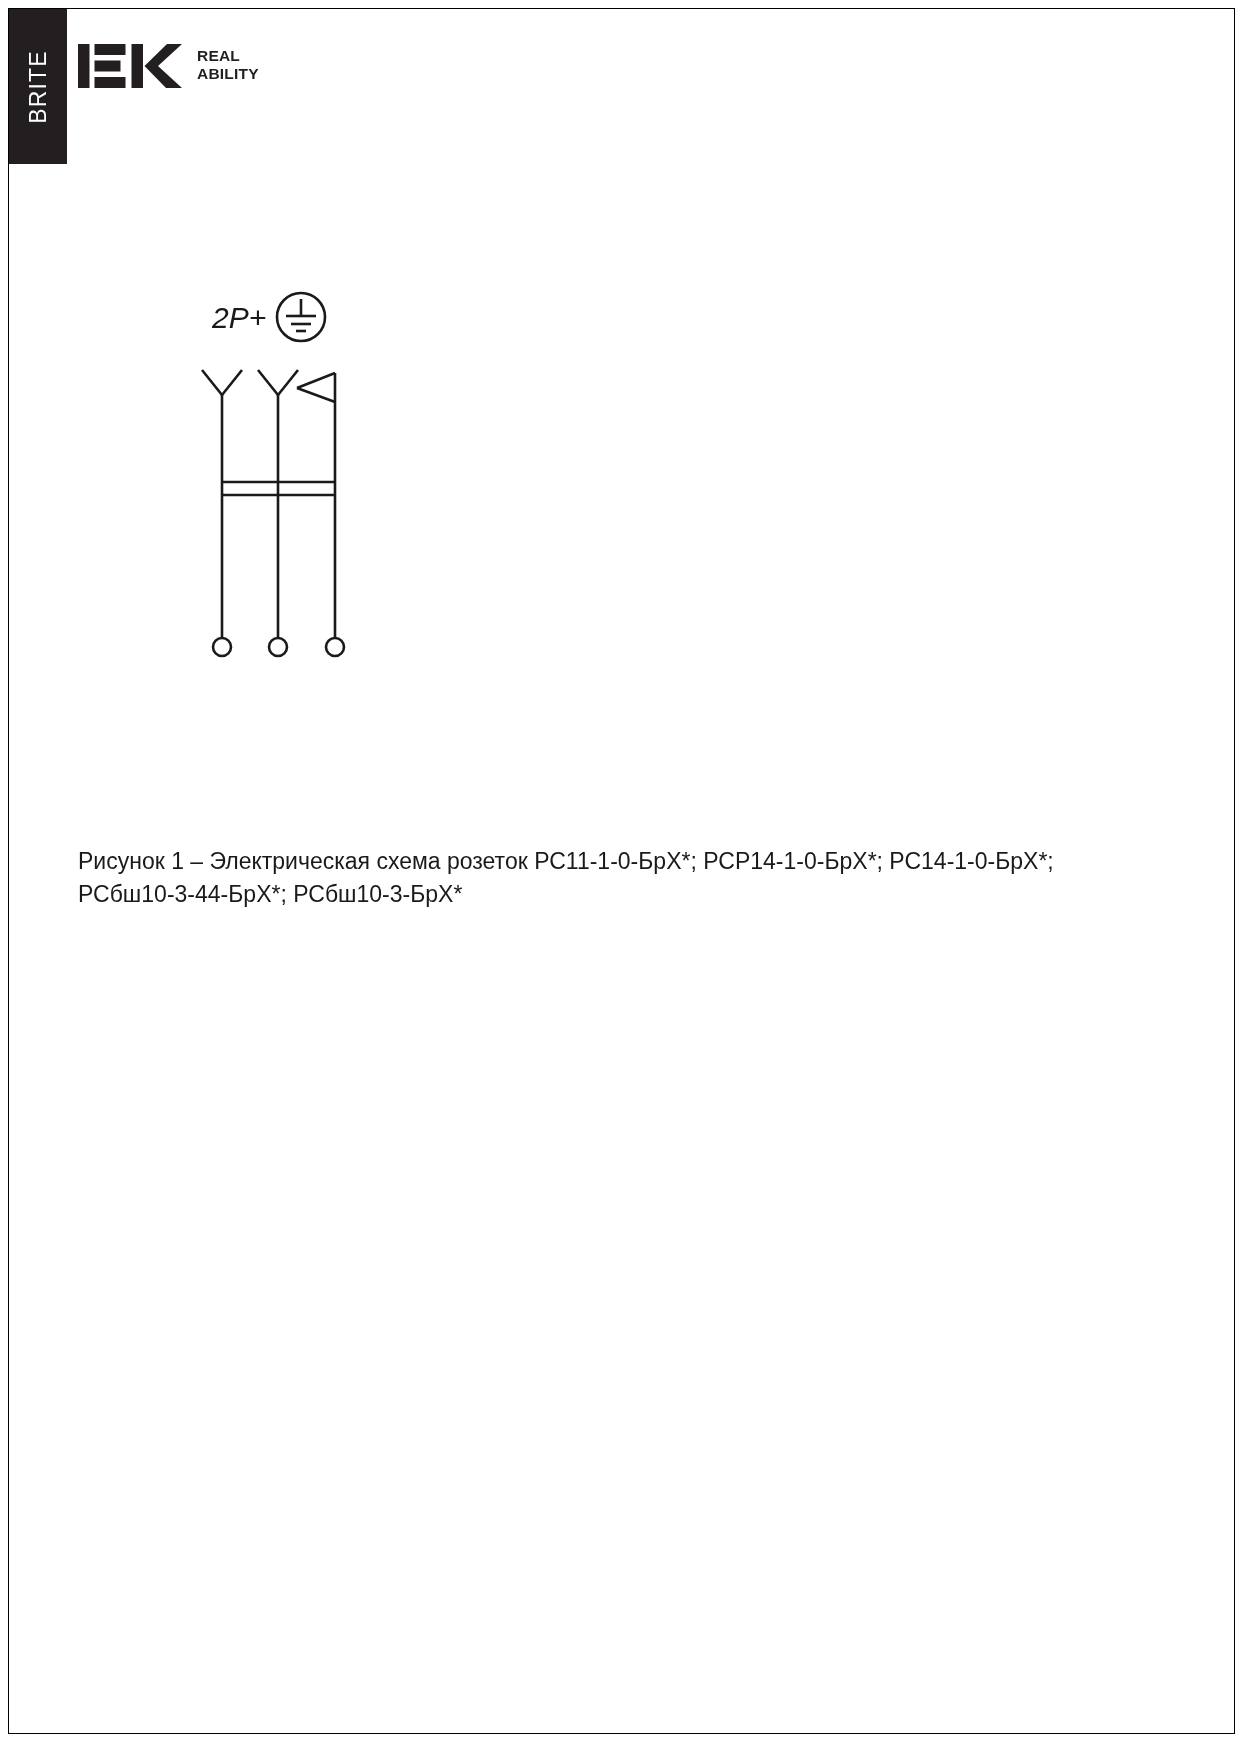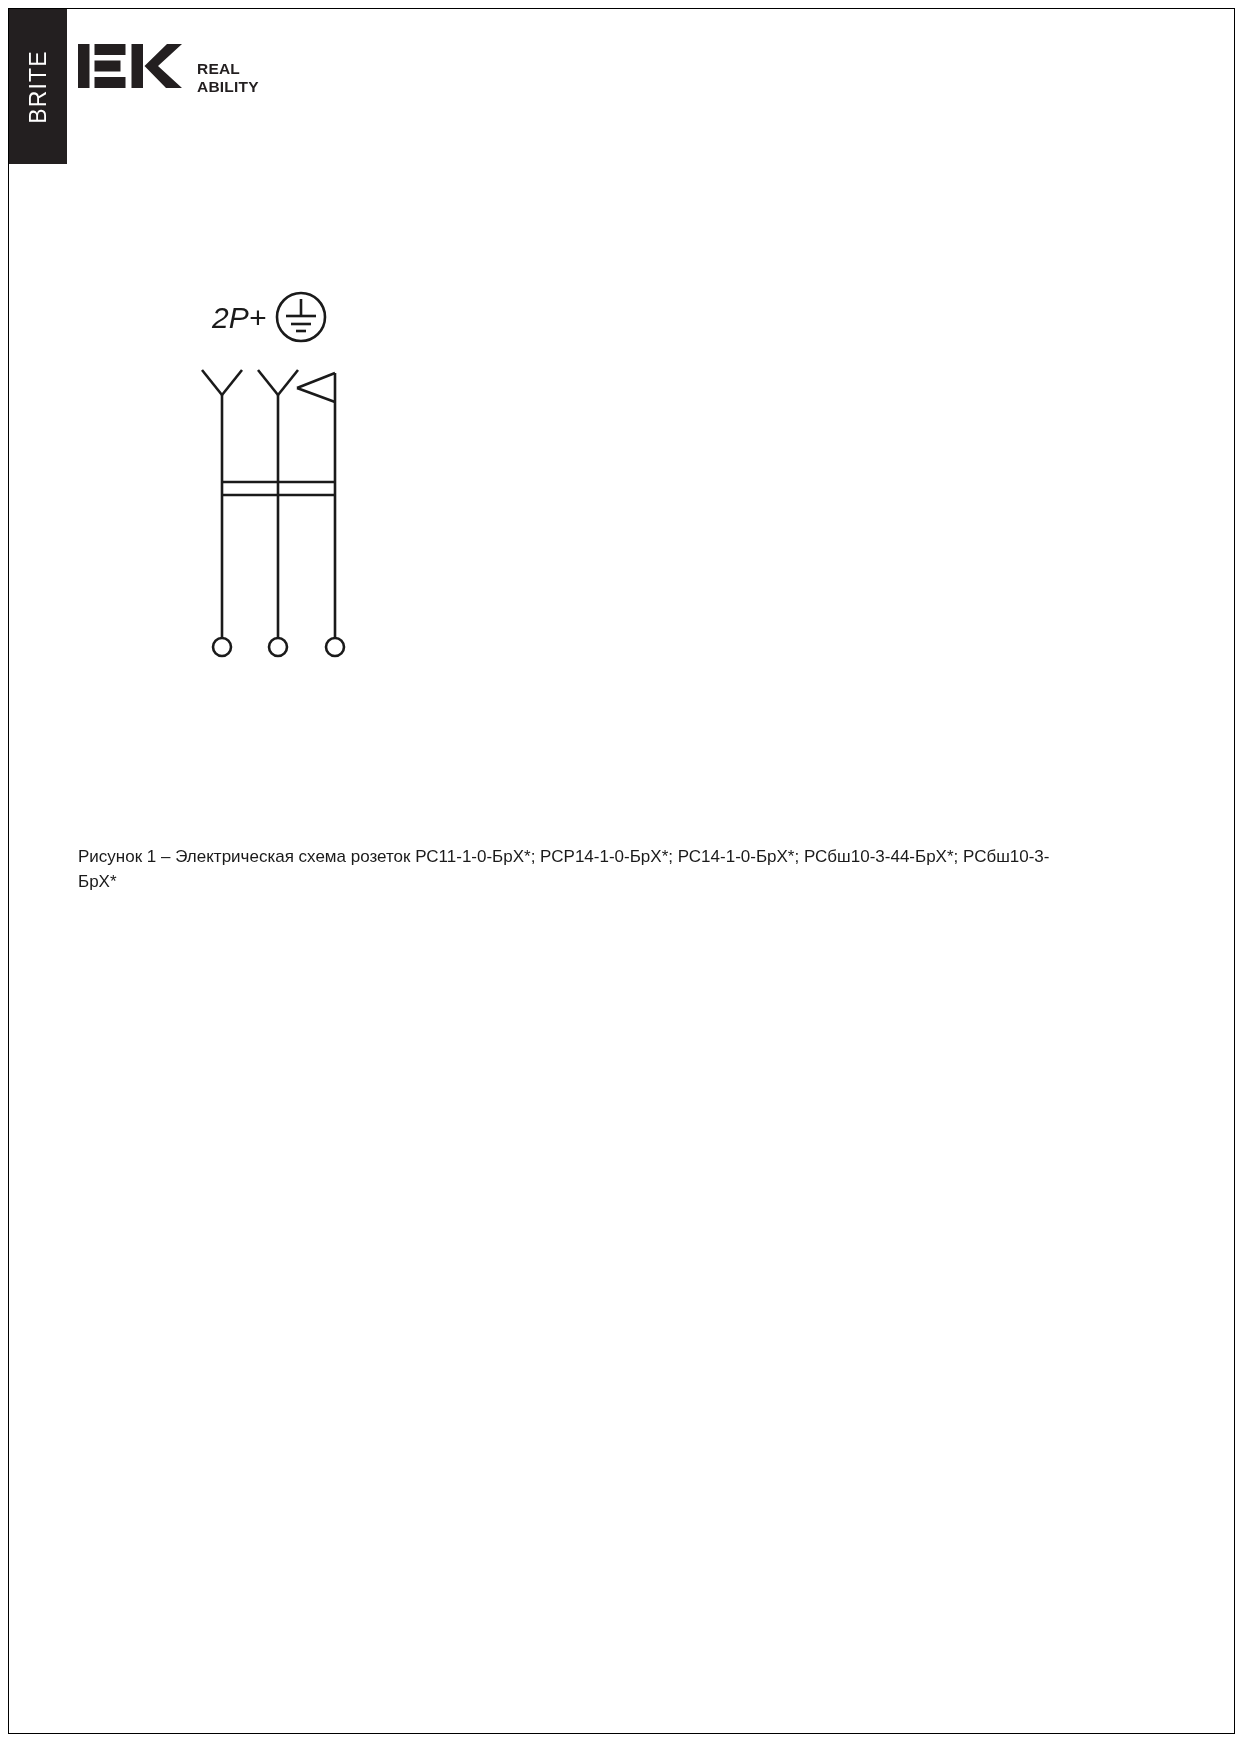--- a/index.html
+++ b/index.html
@@ -57,21 +57,21 @@
     top: 40px;
     display: flex;
     align-items: flex-start;
     gap: 14px;
   }
   .logo-mark {
     width: 105px;
     height: 52px;
   }
   .logo-tagline {
-    margin-top: 20px;
+    margin-top: 7px;
     font-size: 15.5px;
     font-weight: bold;
     line-height: 1.16;
     letter-spacing: 0.2px;
     color: #231f20;
   }
 
   
   .schematic {
     position: absolute;
@@ -81,21 +81,21 @@
     height: 400px;
     font-style: italic;
   }
 
   
   .caption {
     position: absolute;
     left: 78px;
     top: 845px;
     width: 1000px;
-    font-size: 17px;
+    font-size: 23px;
     line-height: 1.45;
     color: #1a1a1a;
   }
 </style>
 </head>
 <body>
 
 <div class="page">
 
   <div class="page-border"></div>

